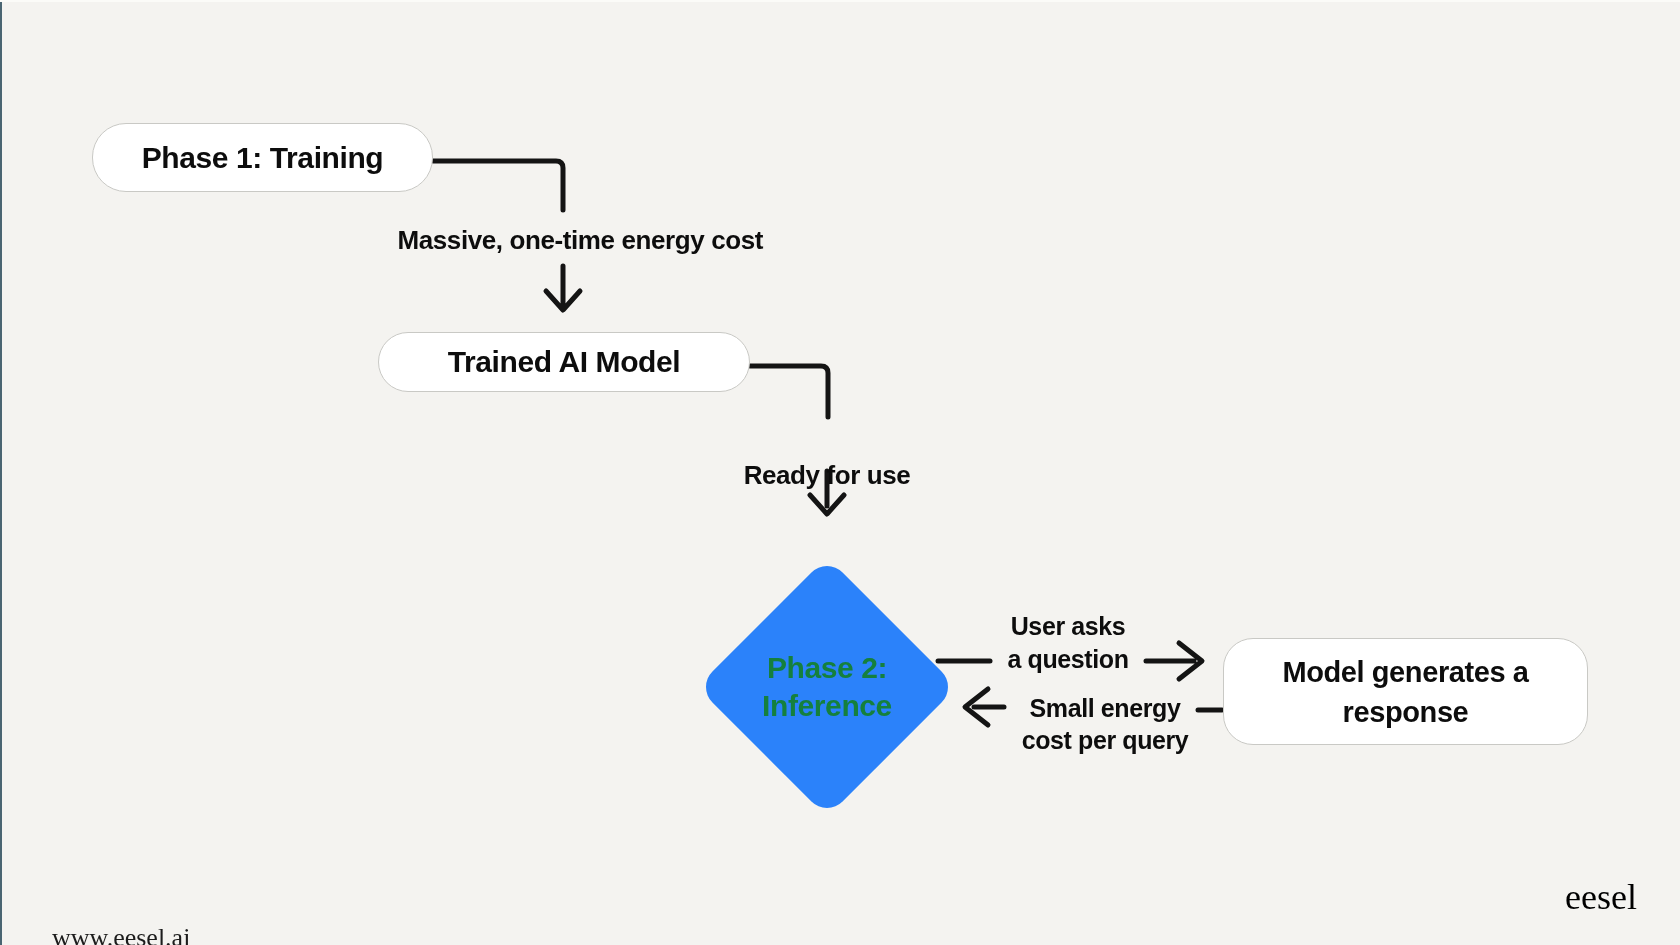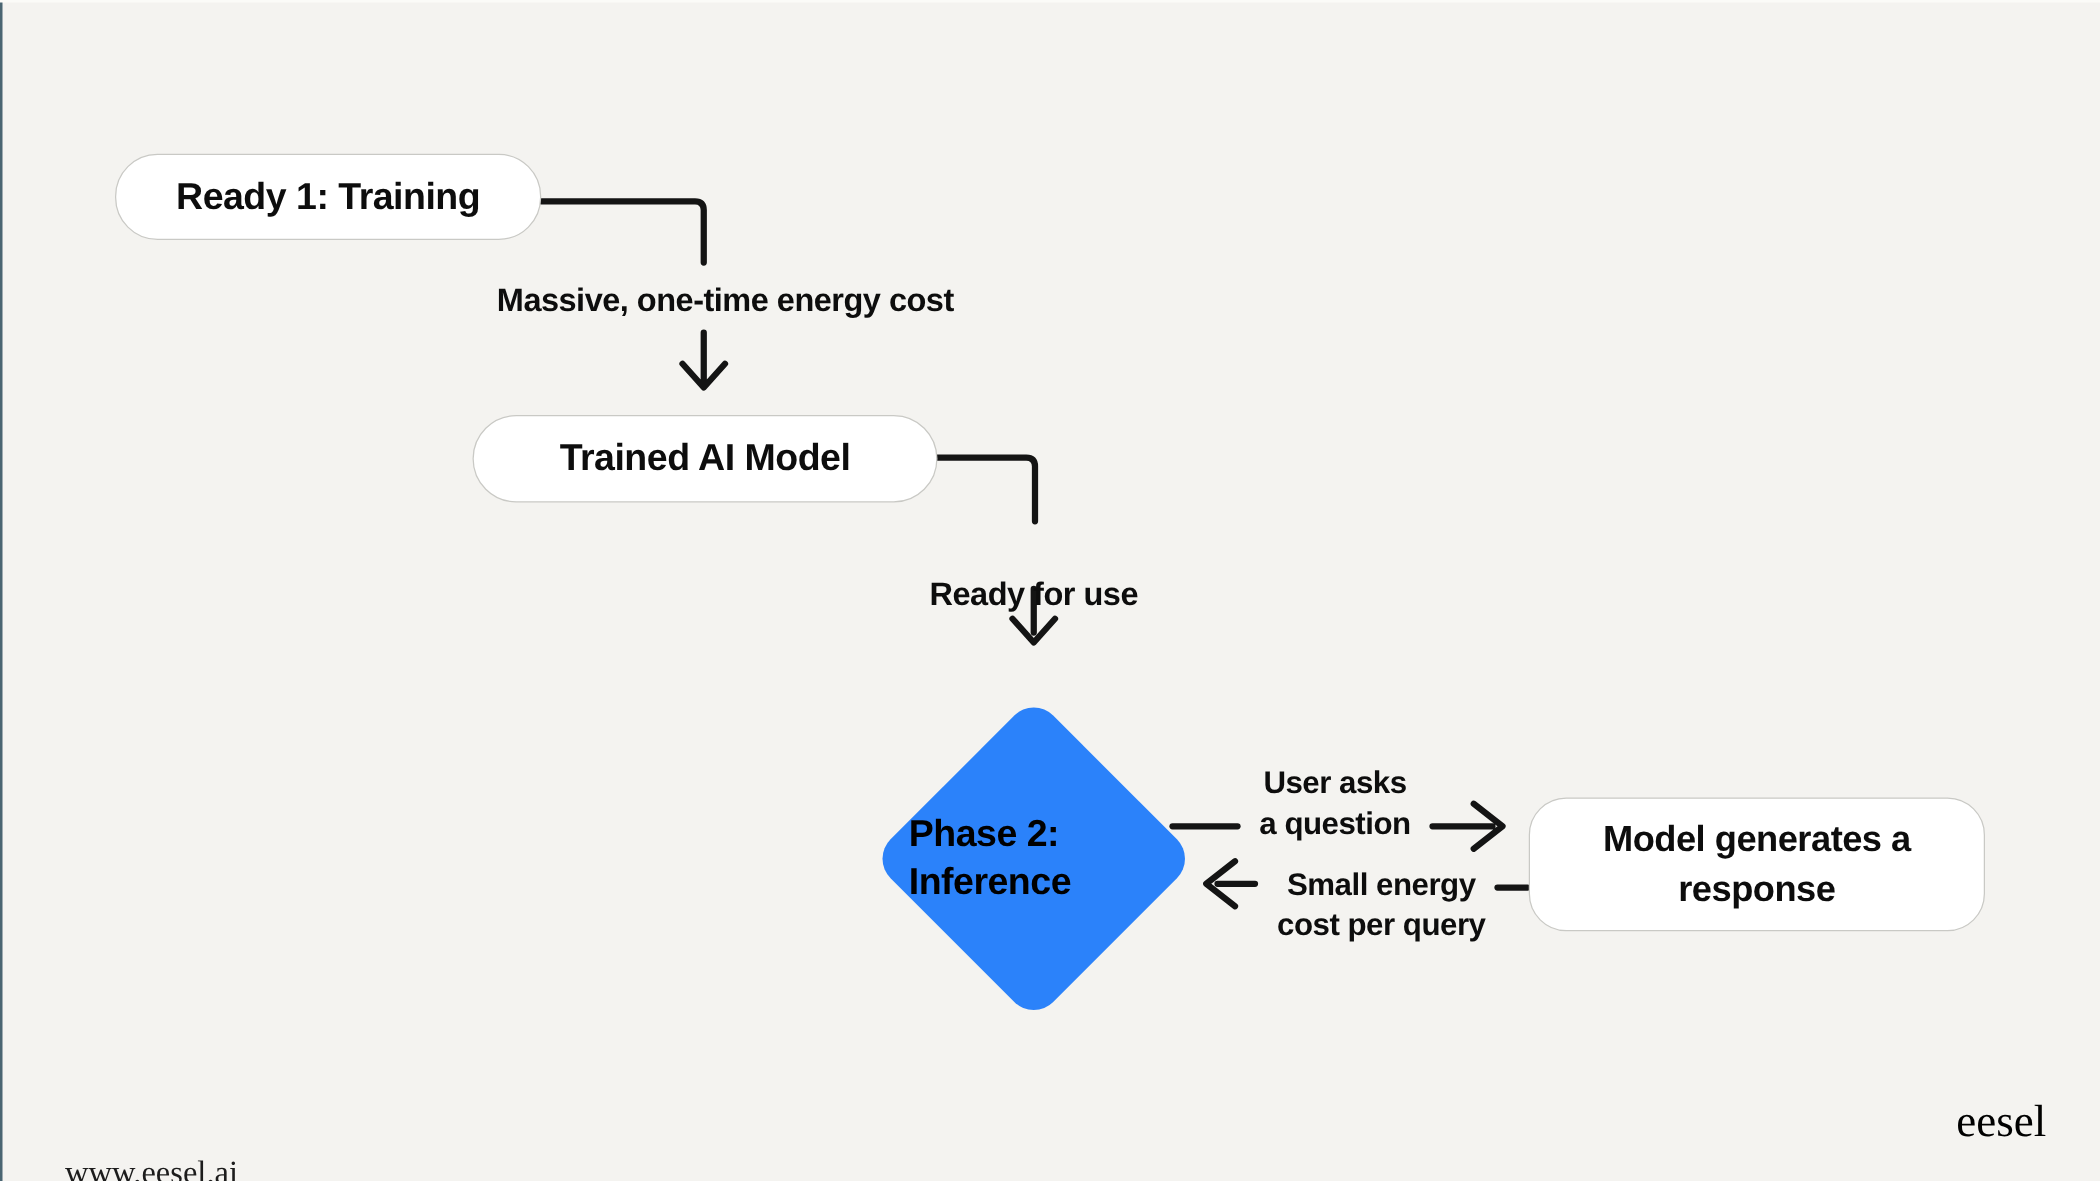--- a/index.html
+++ b/index.html
@@ -25,31 +25,31 @@
     background:#FFFFFF;
     border:1.5px solid #C9C9C5;
     display:flex;align-items:center;justify-content:center;
     text-align:center;
     font-weight:bold;color:#0D0D0D;
     letter-spacing:-0.4px;
     box-sizing:border-box;
     white-space:pre-line;
   }
   .node-phase1{left:92px;top:123px;width:341px;height:69px;border-radius:34px;font-size:30px;}
-  .node-trained{left:378px;top:332px;width:372px;height:70px;border-radius:35px;font-size:30px;}
+  .node-trained{left:378px;top:332px;width:372px;height:60px;border-radius:35px;font-size:30px;}
   .node-response{left:1223px;top:638px;width:365px;height:107px;border-radius:30px;font-size:29px;line-height:40px;}
   .diamond{
     position:absolute;left:735px;top:595px;width:184px;height:184px;
     background:#2B82FA;border-radius:22px;
     transform:rotate(45deg);
   }
   .diamond-label{
     position:absolute;left:727px;top:649px;width:200px;
-    font-weight:bold;font-size:30px;line-height:38px;
-    color:#000000;letter-spacing:-0.4px;white-space:pre-line;
+    text-align:center;font-weight:bold;font-size:30px;line-height:38px;
+    color:#15803d;letter-spacing:-0.4px;white-space:pre-line;
   }
   .edge-label{
     position:absolute;
     font-weight:bold;color:#0D0D0D;letter-spacing:-0.4px;
     text-align:center;white-space:pre-line;
   }
   .label-training-cost{left:363px;top:225px;width:400px;font-size:26px;line-height:30px;text-align:right;}
   .label-ready{left:727px;top:432px;width:200px;font-size:26px;line-height:30px;margin-top:28px;}
   .label-user-question{left:968px;top:610px;width:200px;font-size:25px;line-height:33px;}
   .label-query-cost{left:1005px;top:692px;width:200px;font-size:25px;line-height:32px;}
@@ -84,21 +84,21 @@
 
     <path d="M938,661 H990"></path>
 
     <path d="M1146,661 H1194 M1179,643 L1202,661 L1179,679"></path>
 
     <path d="M1198,710 H1222"></path>
 
     <path d="M1004,707 H974 M988,689 L965,707 L988,725"></path>
   </svg>
 
-  <div class="node node-phase1">Ready 1: Training</div>
+  <div class="node node-phase1">Phase 1: Training</div>
 
   <div class="node node-trained">Trained AI Model</div>
 
   <div class="diamond" style="background: rgb(43, 130, 250);"></div>
   <div class="diamond-label">Phase 2:
 Inference</div>
 
   <div class="node node-response">Model generates a
 response</div>
 

